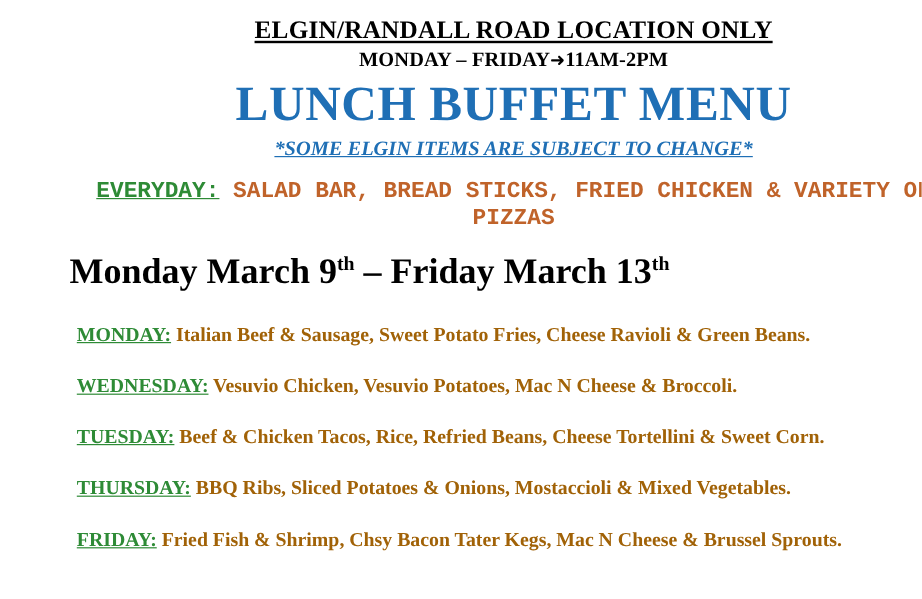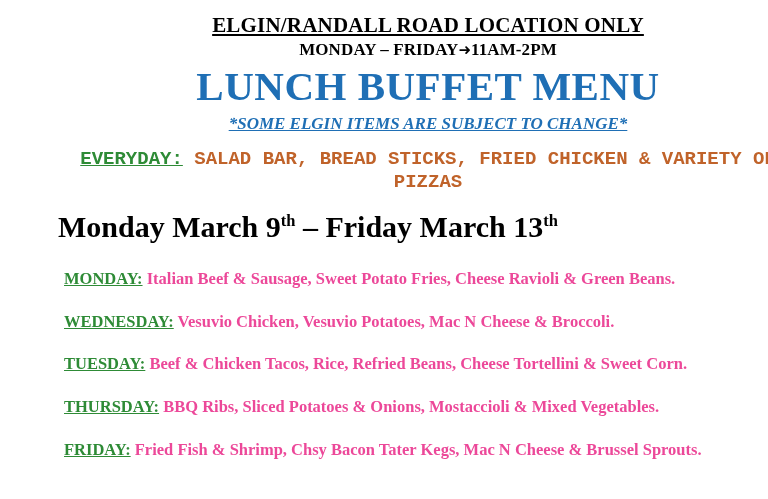--- a/index.html
+++ b/index.html
@@ -98,21 +98,21 @@
     font-weight: bold;
     line-height: 1.2;
     margin-bottom: 23px;
     white-space: nowrap;
   }
   .day-label {
     color: #2e8b36;
     text-decoration: underline;
   }
   .day-items {
-    color: #ec4899;
+    color: #a16207;
   }
   .arrow {
     font-family: "DejaVu Sans", sans-serif;
     font-size: 15px;
   }
 </style>
 </head>
 <body>
 
 <div class="page">

